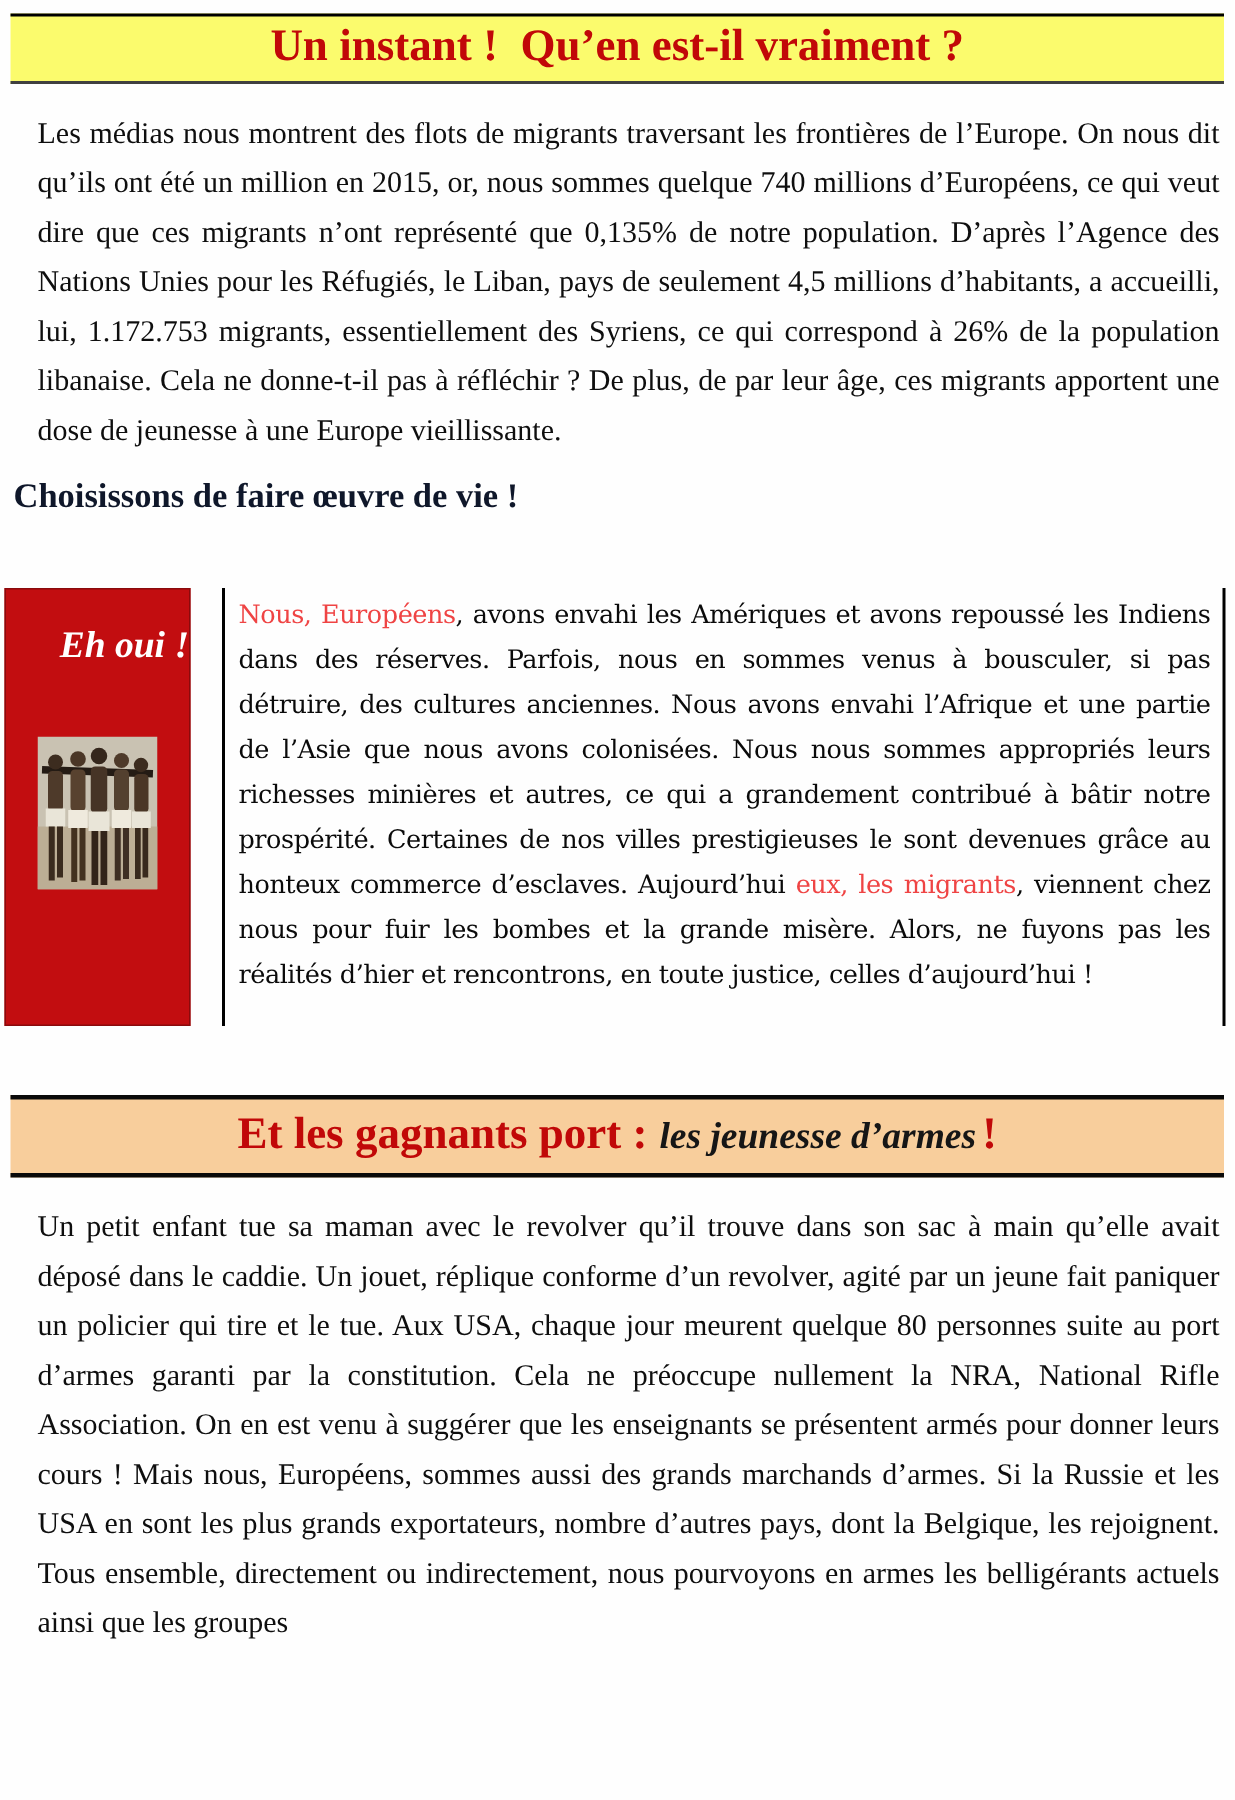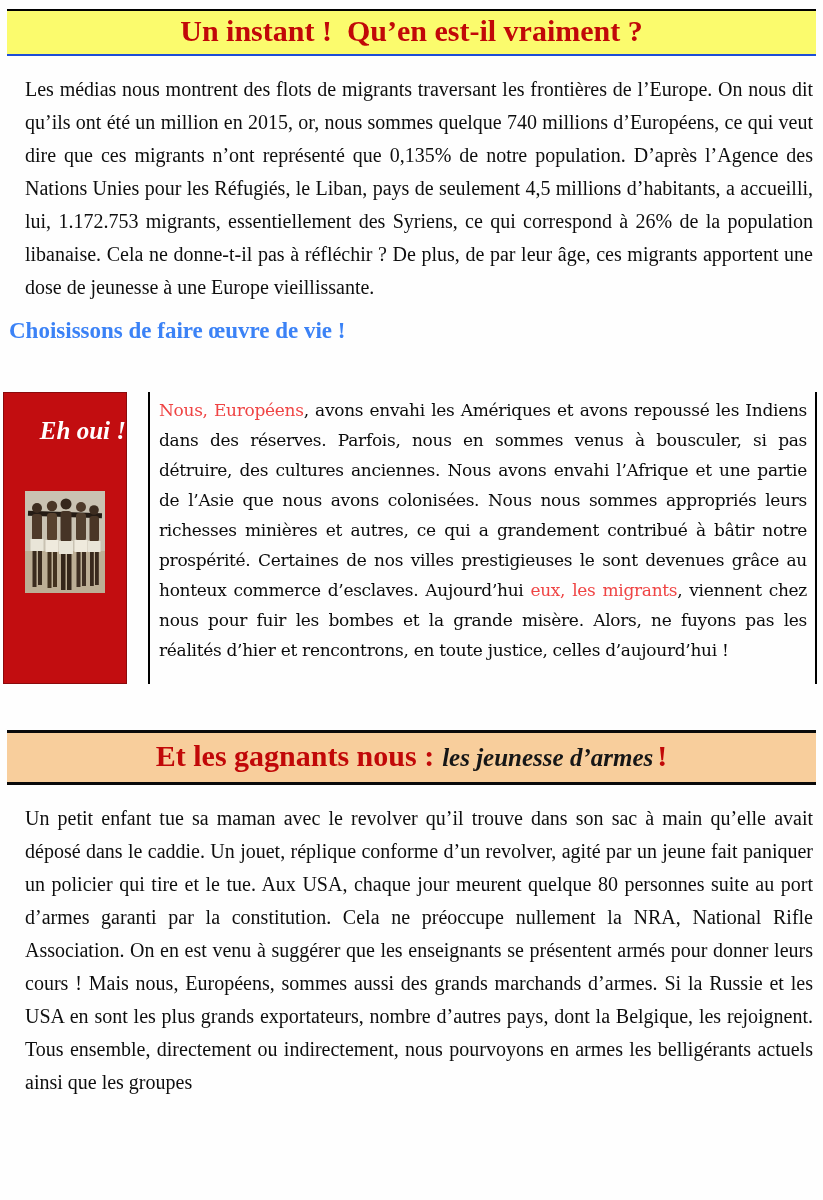--- a/index.html
+++ b/index.html
@@ -13,21 +13,21 @@
     color: #0e0e0e;
   }
 
   
   .banner {
     text-align: center;
   }
   .banner-top {
     margin: 9px 7px 0 7px;
     border-top: 2px solid #000;
-    border-bottom: 2px solid #1d4ed8;
+    border-bottom: 2px solid #404040;
     background: #FBFB6D;
     padding: 3px 0 6px 0;
   }
   .banner-top-title {
     font-weight: bold;
     font-size: 30px;
     color: #C10808;
     white-space: pre-wrap;
   }
   .banner-winners {
@@ -60,21 +60,21 @@
   .p1 { margin-top: 17px; }
   .p2 { margin-top: 12px; }
   .outro { margin-top: 17px; }
   .outro .nra-italic { }
 
   
   .cta {
     margin: 14px 0 12px 9px;
     font-size: 23px;
     font-weight: bold;
-    color: #3b82f6;
+    color: #0f172a;
   }
 
   
   .box-row {
     display: flex;
     gap: 21px;
     margin: 48px 6px 0 3px;
     align-items: stretch;
   }
   .red-sidebar {
@@ -165,18 +165,18 @@
           <rect x="65" y="61" width="3.8" height="34" fill="#38291d"></rect>
           <rect x="70" y="61" width="3.8" height="33" fill="#38291d"></rect>
         </svg>
       </div>
     </div>
 
     <div class="text-box"><span class="red-inline">Nous, Européens</span><span>, avons envahi les Amériques et avons repoussé les Indiens dans des réserves.  Parfois, nous en sommes venus à bousculer, si pas détruire, des cultures anciennes.  Nous avons envahi l’Afrique et une partie de l’Asie que nous avons colonisées.  Nous nous sommes appropriés leurs richesses minières et autres, ce qui a grandement contribué à bâtir notre prospérité.  Certaines de nos villes prestigieuses le sont devenues grâce au honteux commerce d’esclaves.  Aujourd’hui </span><span class="red-inline">eux, les migrants</span><span>, viennent chez nous pour fuir les bombes et la grande misère.  Alors, ne fuyons pas les réalités d’hier et rencontrons, en toute justice, celles d’aujourd’hui !</span></div>
   </div>
 
   <div class="banner banner-winners">
-    <span class="w-lead">Et les gagnants nous :</span><span class="w-italic">les jeunesse d’armes</span><span class="w-exclaim">!</span>
+    <span class="w-lead">Et les gagnants port :</span><span class="w-italic">les jeunesse d’armes</span><span class="w-exclaim">!</span>
   </div>
 
   <p class="body-par outro"><span>Un petit enfant tue sa maman avec le revolver qu’il trouve dans son sac à main qu’elle avait déposé dans le caddie.  Un jouet, réplique conforme d’un revolver, agité par un jeune fait paniquer un policier qui tire et le tue.  Aux USA, chaque jour meurent quelque 80 personnes suite au port d’armes garanti par la constitution.  Cela ne préoccupe nullement la NRA, </span><span class="nra-italic">National Rifle Association.</span><span>  On en est venu à suggérer que les enseignants se présentent armés pour donner leurs cours !  Mais nous, Européens, sommes aussi des grands marchands d’armes. Si la Russie et les USA en sont les plus grands exportateurs, nombre d’autres pays, dont la Belgique, les rejoignent. Tous ensemble, directement ou indirectement, nous pourvoyons en armes les belligérants actuels ainsi que les groupes</span></p>
 
 </div>
 
 </body></html>

